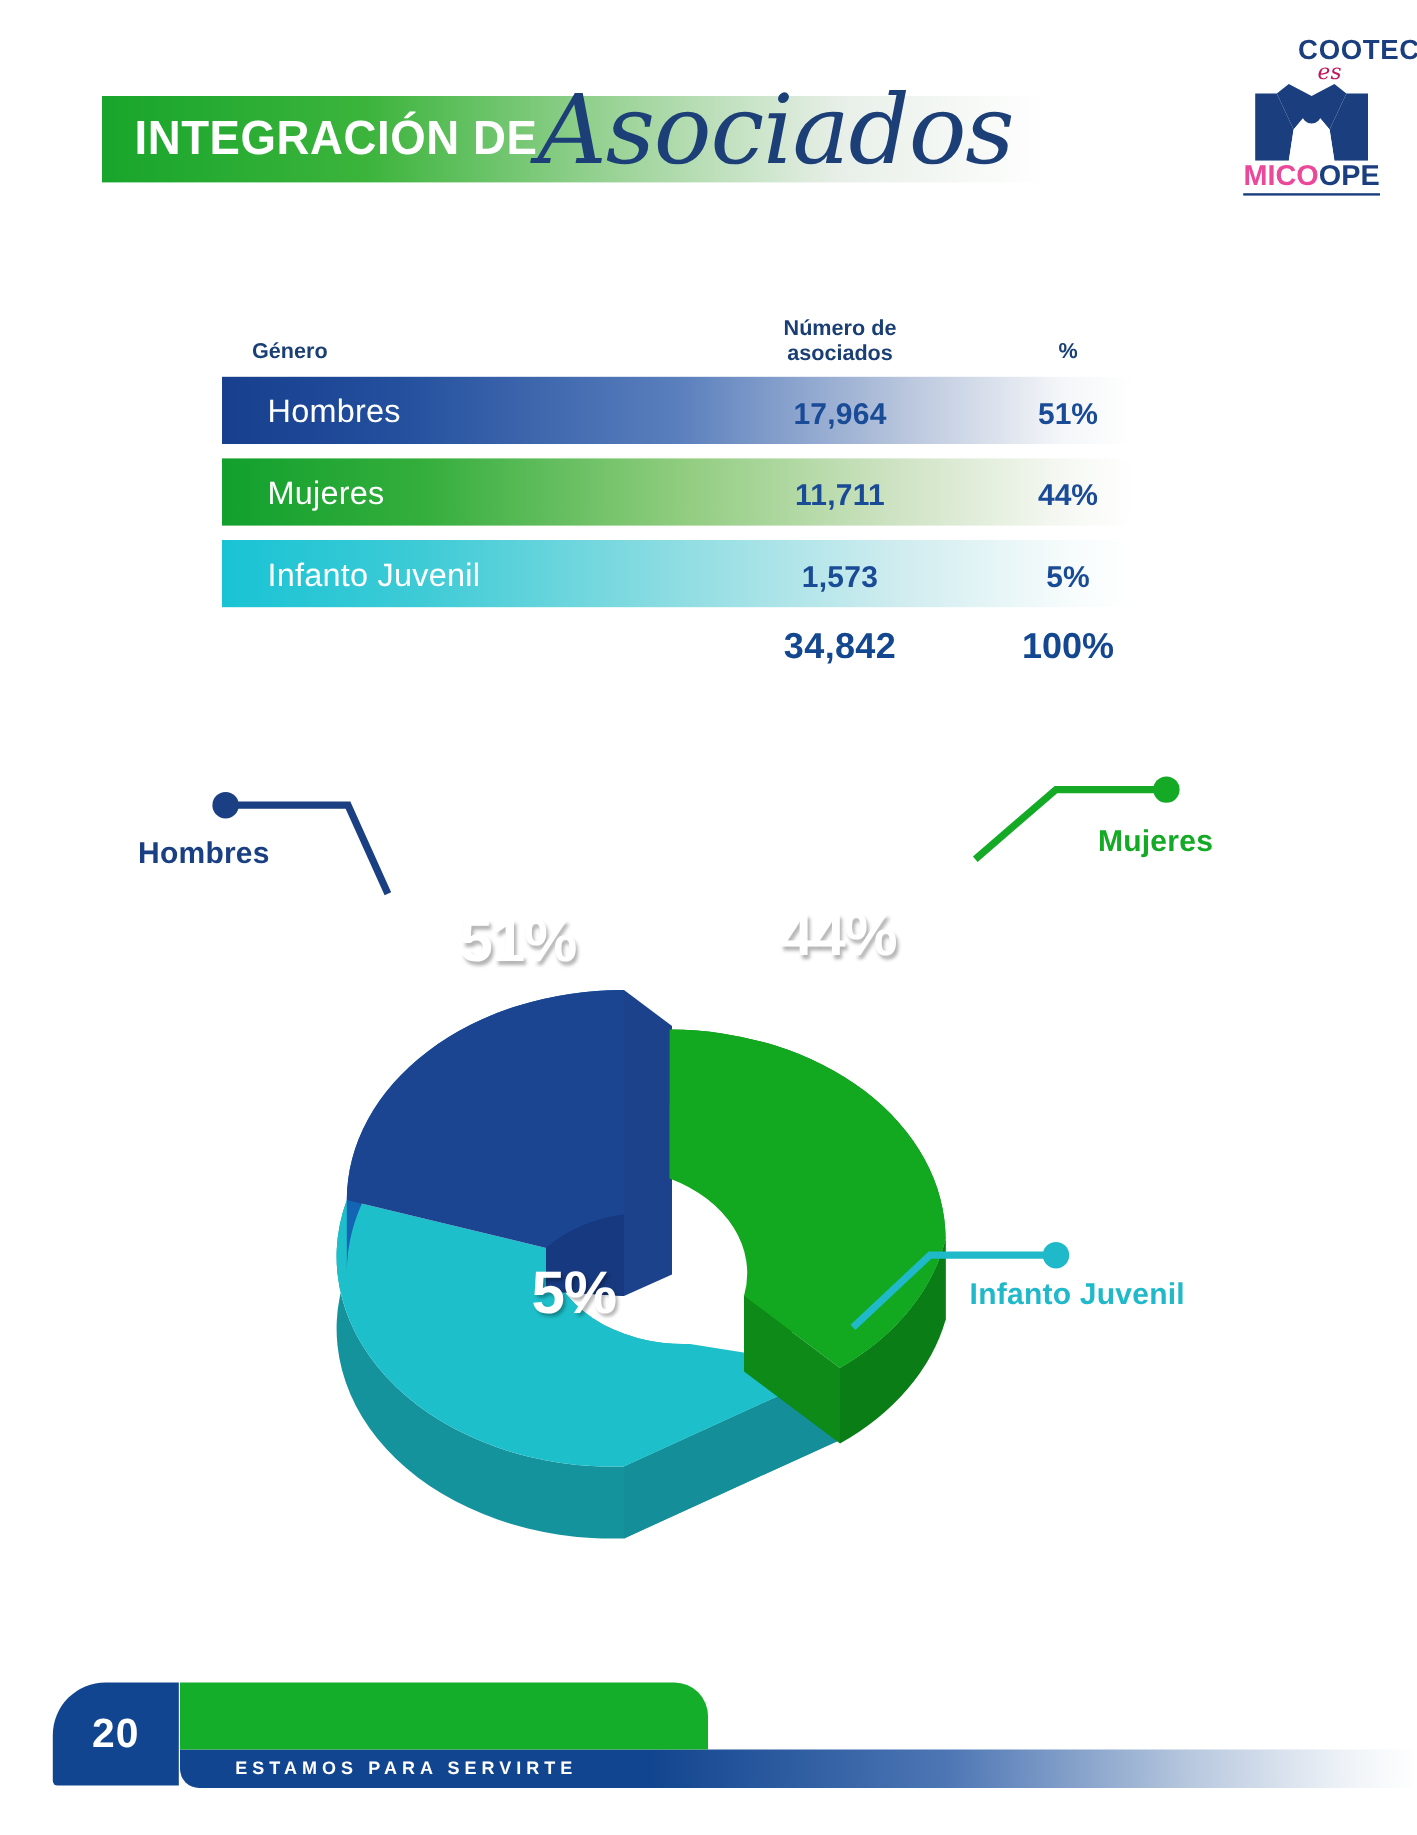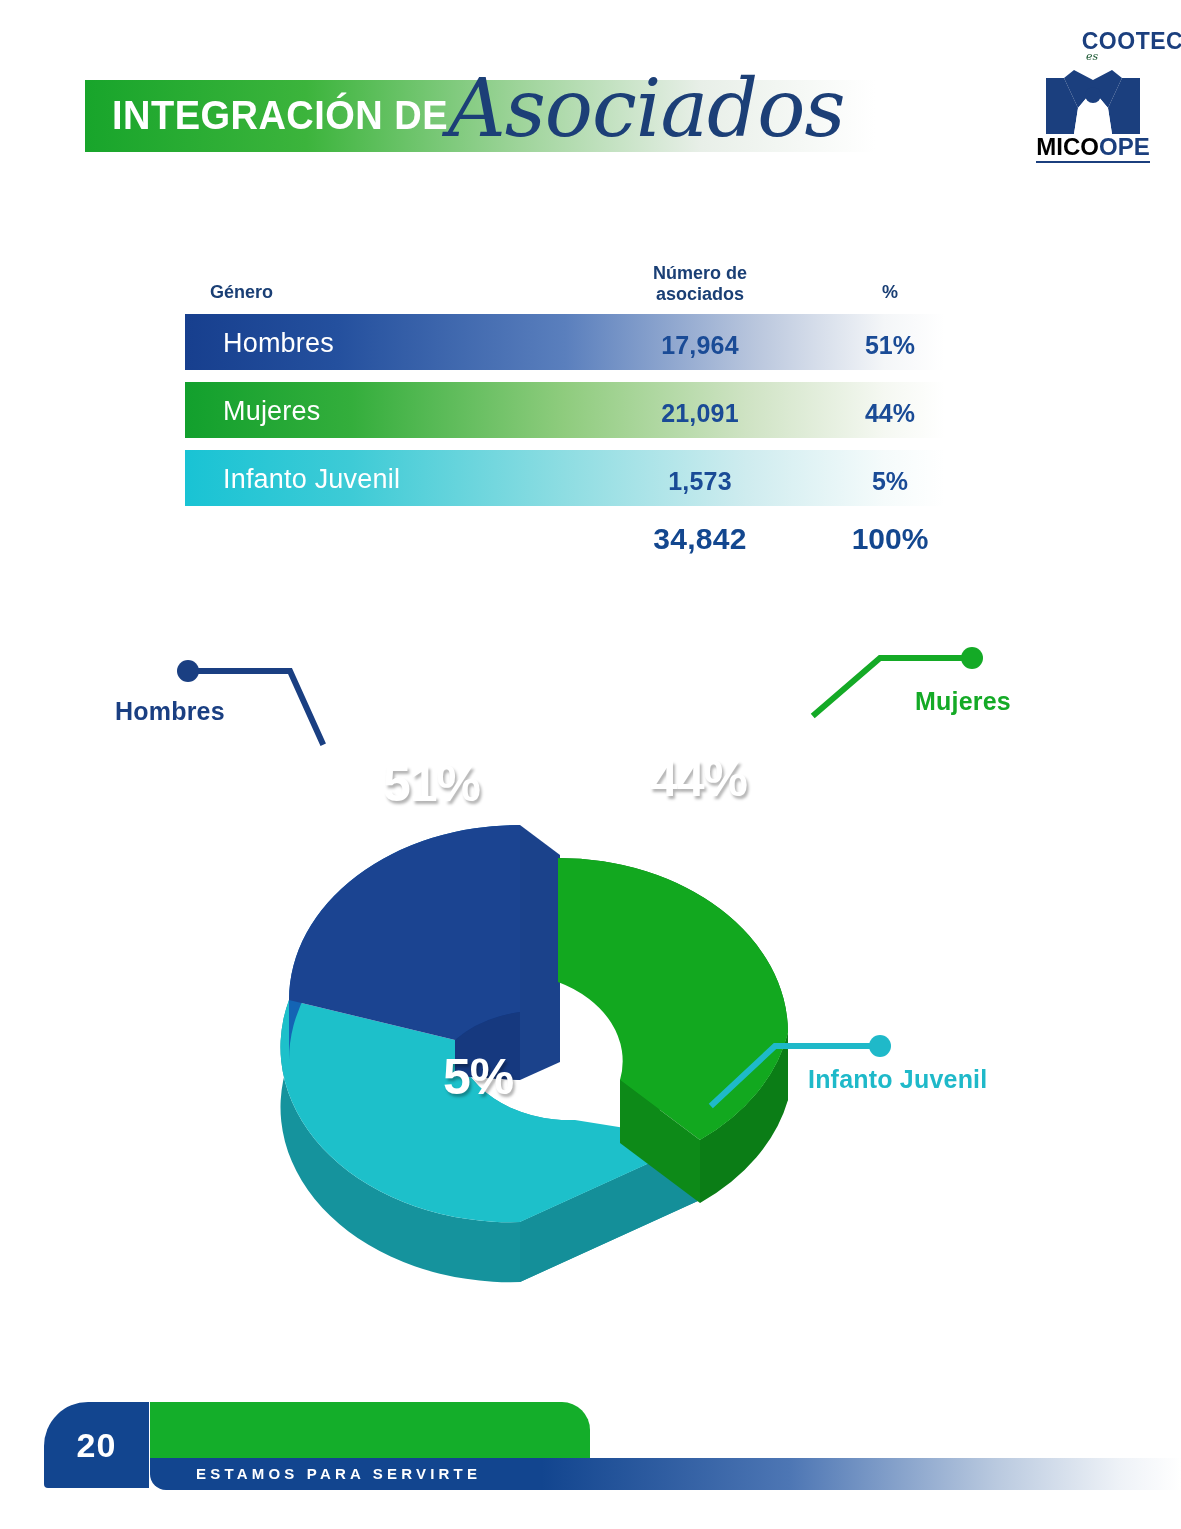--- a/index.html
+++ b/index.html
@@ -38,31 +38,31 @@
 
   
   .logo{position:absolute;left:1028px;top:28px;width:130px;height:132px;}
   .logo-cootecu{
     position:absolute;top:0;left:0;width:130px;text-align:center;
     font-size:23px;font-weight:700;color:#1b3f7e;letter-spacing:.5px;
     font-family:"Liberation Sans", sans-serif;
     margin-left:48px;
   }
   .logo-es{
-    position:absolute;top:22px;left:58px;
+    position:absolute;top:22px;left:70px;
     font-family:"DejaVu Serif", serif;font-style:italic;
-    font-size:11px;color:#14532d;
+    font-size:18px;color:#be185d;
   }
   .logo-mark{position:absolute;top:36px;left:16px;width:98px;height:70px;}
   .logo-micoope{
     position:absolute;top:105px;left:0;width:130px;text-align:center;
     font-size:24px;font-weight:700;letter-spacing:0px;
     font-family:"Liberation Sans", sans-serif;
   }
-  .logo-micoope .g{color:#000000;}
+  .logo-micoope .g{color:#ec4899;}
   .logo-micoope .b{color:#1b3f7e;}
   .logo-underline{position:absolute;top:133px;left:8px;width:114px;height:2px;background:#1b3f7e;}
 
   
   .tbl{position:absolute;left:185px;top:258px;width:760px;}
   .tbl-head{position:relative;height:56px;}
   .th{
     position:absolute;color:#1a3f75;font-size:18px;font-weight:700;
     line-height:1.18;
   }
@@ -185,21 +185,21 @@
     <div class="row r-blue">
       <div class="row-bar"></div>
       <div class="row-label">Hombres</div>
       <div class="row-num">17,964</div>
       <div class="row-pct">51%</div>
     </div>
 
     <div class="row r-green">
       <div class="row-bar"></div>
       <div class="row-label">Mujeres</div>
-      <div class="row-num">21,091</div>
+      <div class="row-num">11,711</div>
       <div class="row-pct">44%</div>
     </div>
 
     <div class="row r-cyan">
       <div class="row-bar"></div>
       <div class="row-label">Infanto Juvenil</div>
       <div class="row-num">1,573</div>
       <div class="row-pct">5%</div>
     </div>
 

